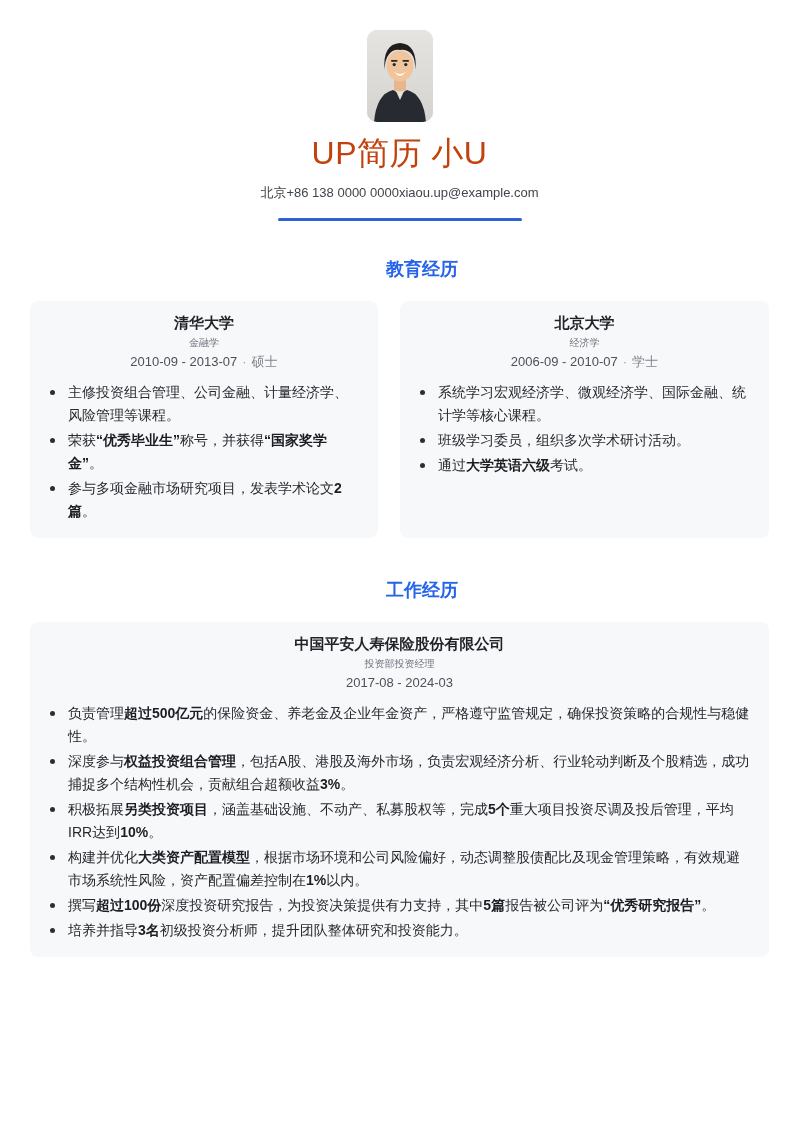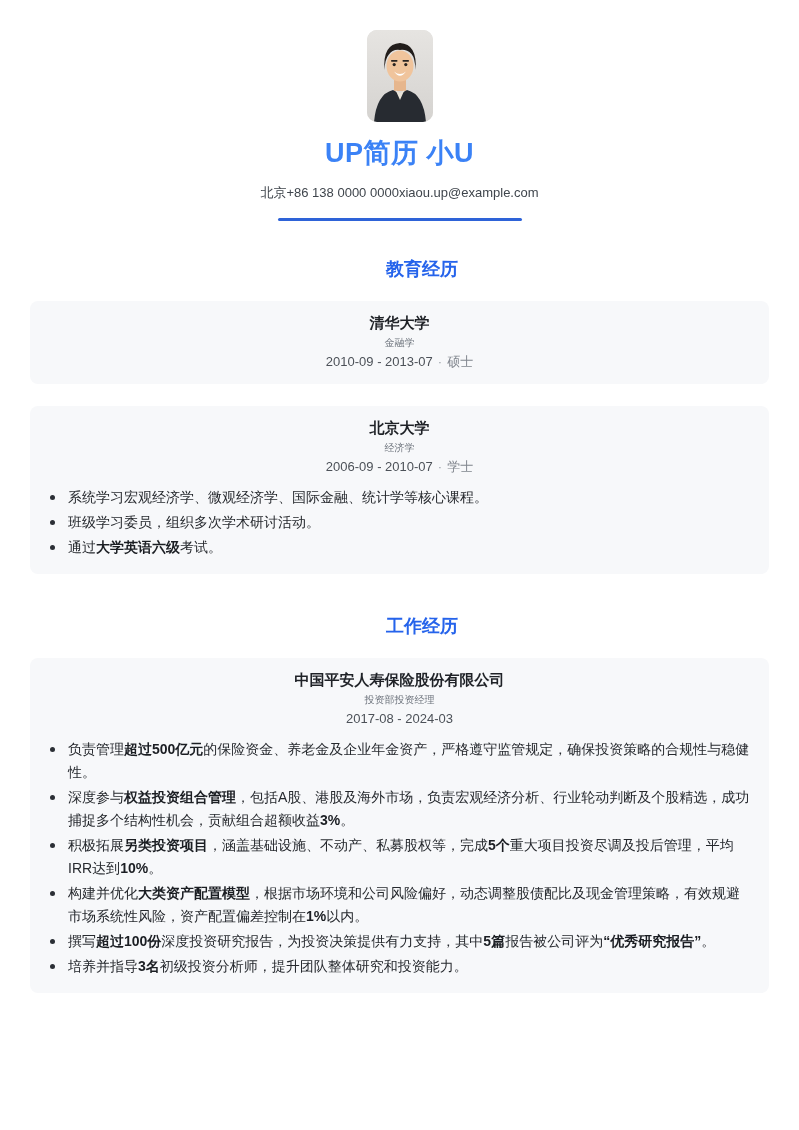--- a/index.html
+++ b/index.html
@@ -12,40 +12,40 @@
   .page { width: 799px; margin: 0 auto; background: #ffffff; padding-bottom: 28px; }
 
   
   header { text-align: center; padding-top: 30px; }
   .avatar {
     width: 66px; height: 92px; margin: 0 auto;
     border-radius: 10px; overflow: hidden; background: #dfddda;
   }
   .avatar svg { display: block; width: 66px; height: 92px; }
   .name {
-    margin: 15px 0 0; font-size: 27px; line-height: 32px;
-    font-weight: 700; color: #3b82f6; letter-spacing: 0.5px;
+    margin: 15px 0 0; font-size: 32px; line-height: 32px;
+    font-weight: 400; color: #c2410c; letter-spacing: 0.5px;
   }
   .contact {
     margin-top: 15px; display: flex; justify-content: center; 
     font-size: 13px; line-height: 18px; color: #3f454c;
   }
   .divider {
     width: 244px; height: 3px; margin: 16px auto 0;
     background: #2e63d8; border-radius: 2px;
   }
 
   
   section { margin-top: 36px; }
   section + section { margin-top: 40px; }
   .section-title {
     margin: 0; text-align: center;
     font-size: 18px; line-height: 24px; font-weight: 700; color: #2563eb; padding-left: 45px;
   }
-  .cards { margin: 20px 30px 0; display: flex; flex-direction: column; gap: 22px; }
+  .cards { margin: 20px 30px 0; display: flex; flex-direction: row; gap: 22px; }
   .card { background: #f7f8fa; border-radius: 8px; padding: 12px 18px 13px; }
 
   .entry-head { text-align: center; }
   .org { font-size: 15px; line-height: 20px; font-weight: 700; color: #1f2227; }
   .subtitle { font-size: 10px; line-height: 18px; color: #6e747d; margin-top: 1px; }
   .dateline { font-size: 13px; line-height: 18px; color: #4c5158; margin-top: 1px; }
   .dsep { color: #9aa0a8; margin: 0 5px; }
   .degree { color: #81868e; }
 
   ul.bullets { list-style: none; margin: 10px 0 0; padding: 0; }
@@ -100,20 +100,27 @@
       <h2 class="section-title">教育经历</h2>
       <div class="cards">
     <article class="card">
       <div class="entry-head">
         <div class="org">清华大学</div>
         <div class="subtitle">金融学</div>
         <div class="dateline">
           <span>2010-09 - 2013-07</span><span class="dsep">·</span><span class="degree">硕士</span>
         </div>
       </div>
+      <ul class="bullets">
+    <li class="bullet"><span><span>主修投资组合管理、公司金融、计量经济学、风险管理等课程。</span></span></li>
+
+    <li class="bullet"><span><span>荣获</span><b>“优秀毕业生”</b><span>称号，并获得</span><b>“国家奖学金”</b><span>。</span></span></li>
+
+    <li class="bullet"><span><span>参与多项金融市场研究项目，发表学术论文</span><b>2篇</b><span>。</span></span></li>
+  </ul>
     </article>
 
     <article class="card">
       <div class="entry-head">
         <div class="org">北京大学</div>
         <div class="subtitle">经济学</div>
         <div class="dateline">
           <span>2006-09 - 2010-07</span><span class="dsep">·</span><span class="degree">学士</span>
         </div>
       </div>

